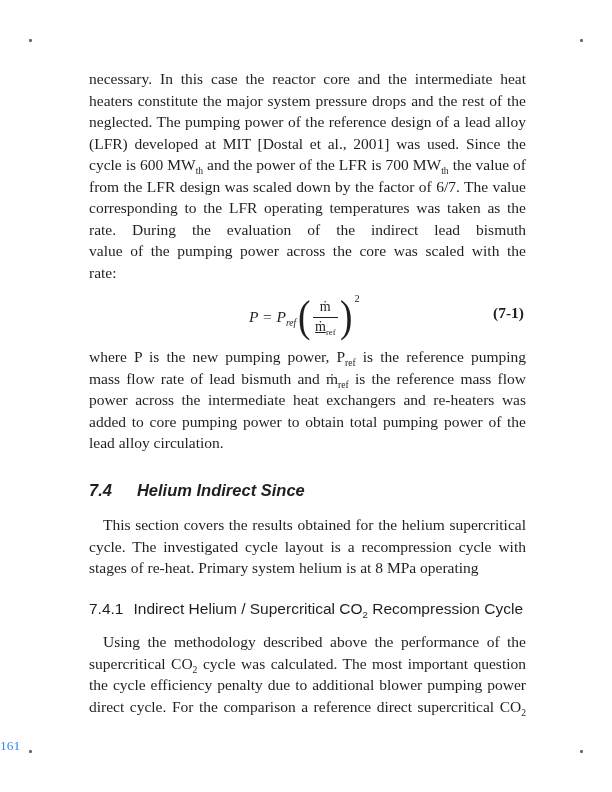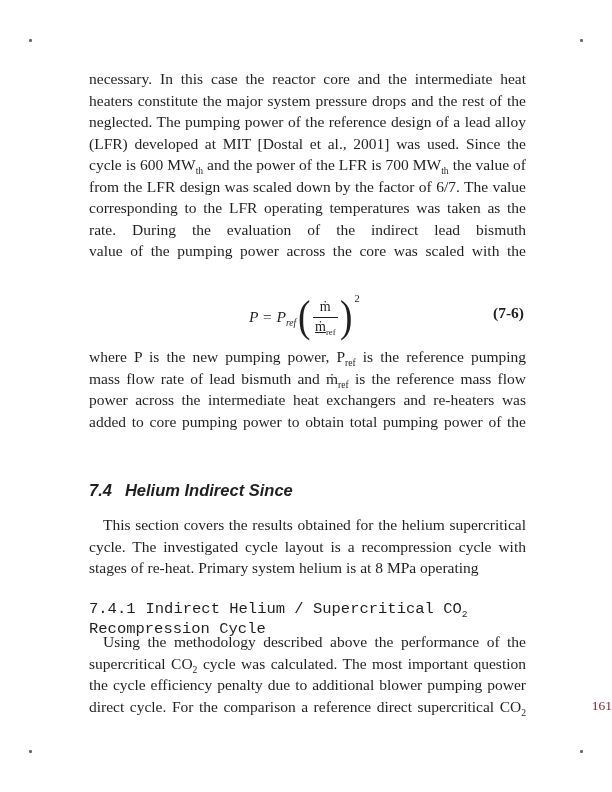--- a/index.html
+++ b/index.html
@@ -35,31 +35,31 @@
   .frac-den { padding-top: 1px; text-decoration: underline; }
   .exp { font-size: 10.5px; align-self: flex-start; margin-top: 2px; }
   .eq-number { position: absolute; right: 2px; top: 13px; font-weight: bold; font-size: 15.5px; }
 
   
   .h74 {
     position: absolute; left: 89px; top: 480px; width: 437px;
     font-family: "Liberation Sans", sans-serif;
     font-style: italic; font-weight: bold; font-size: 16.5px; line-height: 20px;
   }
-  .h74 .hnum { margin-right: 13px; }
+  .h74 .hnum { margin-right: 25px; }
   .h741 {
     position: absolute; left: 89px; top: 599px; width: 437px;
-    font-family: Liberation Mono, monospace;
+    font-family: Liberation Sans, sans-serif;
     font-weight: normal; font-size: 15.5px; line-height: 20px;
   }
   .h741 .hnum { margin-right: 10px; }
 
   .pageno {
-    position: absolute; left: 0; top: 698px; width: 612px;
-    text-align: right; font-size: 13.5px; color: #7f1d1d;
+    position: absolute; left: 0; top: 738px; width: 612px;
+    text-align: left; font-size: 13.5px; color: #3b82f6;
   }
 
   .corner { position: absolute; width: 3px; height: 3px; background: #6a6a6a; border-radius: 1px; }
   .c-tl { left: 29px; top: 39px; }
   .c-tr { left: 580px; top: 39px; }
   .c-bl { left: 29px; top: 750px; }
   .c-br { left: 580px; top: 750px; }
 </style>
 </head>
 <body>
@@ -74,41 +74,43 @@
   <div class="block" style="top:68px">
       <div class="line jl">necessary.  In this case the reactor core and the intermediate heat exchangers and re-</div>
       <div class="line jl">heaters constitute the major system pressure drops and the rest of the loop can be</div>
       <div class="line jl">neglected. The pumping power of the reference design of a lead alloy cooled fast reactor</div>
       <div class="line jl">(LFR) developed at MIT [Dostal et al., 2001] was used.  Since the power of the indirect</div>
       <div class="line jl">cycle is 600 MW<sub>th</sub> and the power of the LFR is 700 MW<sub>th</sub> the value of pumping power</div>
       <div class="line jl">from the LFR design was scaled down by the factor of 6/7.  The value of mass flow rate</div>
       <div class="line jl">corresponding to the LFR operating temperatures was taken as the reference mass flow</div>
       <div class="line jl">rate.  During the evaluation of the indirect lead bismuth alloy/supercritical CO cycle the</div>
       <div class="line jl">value of the pumping power across the core was scaled with the square of the mass flow</div>
+      <div class="line">rate:</div>
     </div>
 
   <div class="eq-row">
     <div class="eq-formula">
       <span class="eq-base"><span>P = P</span><sub>ref</sub></span>
       <span class="paren">(</span>
       <span class="frac">
         <span class="frac-num">ṁ</span>
         <span class="frac-den"><span>ṁ</span><sub>ref</sub></span>
       </span>
       <span class="paren">)</span>
       <span class="exp">2</span>
     </div>
-    <div class="eq-number">(7-6)</div>
+    <div class="eq-number">(7-1)</div>
   </div>
 
   <div class="block" style="top:346px">
       <div class="line jl">where P is the new pumping power, P<sub>ref</sub> is the reference pumping power,  ṁ is the new</div>
       <div class="line jl">mass flow rate of lead bismuth and ṁ<sub>ref</sub>  is the reference mass flow rate.  The pumping</div>
       <div class="line jl">power across the intermediate heat exchangers and re-heaters was then calculated and</div>
       <div class="line jl">added to core pumping power to obtain total pumping power of the primary system for</div>
+      <div class="line">lead alloy circulation.</div>
     </div>
 
   <div class="h74">
     <span class="hnum">7.4</span><span>Helium Indirect Since</span>
   </div>
 
   <div class="block" style="top:514px">
       <div class="line jl ind">This section covers the results obtained for the helium supercritical CO indirect</div>
       <div class="line jl">cycle.  The investigated cycle layout is a recompression cycle with none, one and two</div>
       <div class="line">stages of re-heat.  Primary system helium is at 8 MPa operating pressure.</div>

